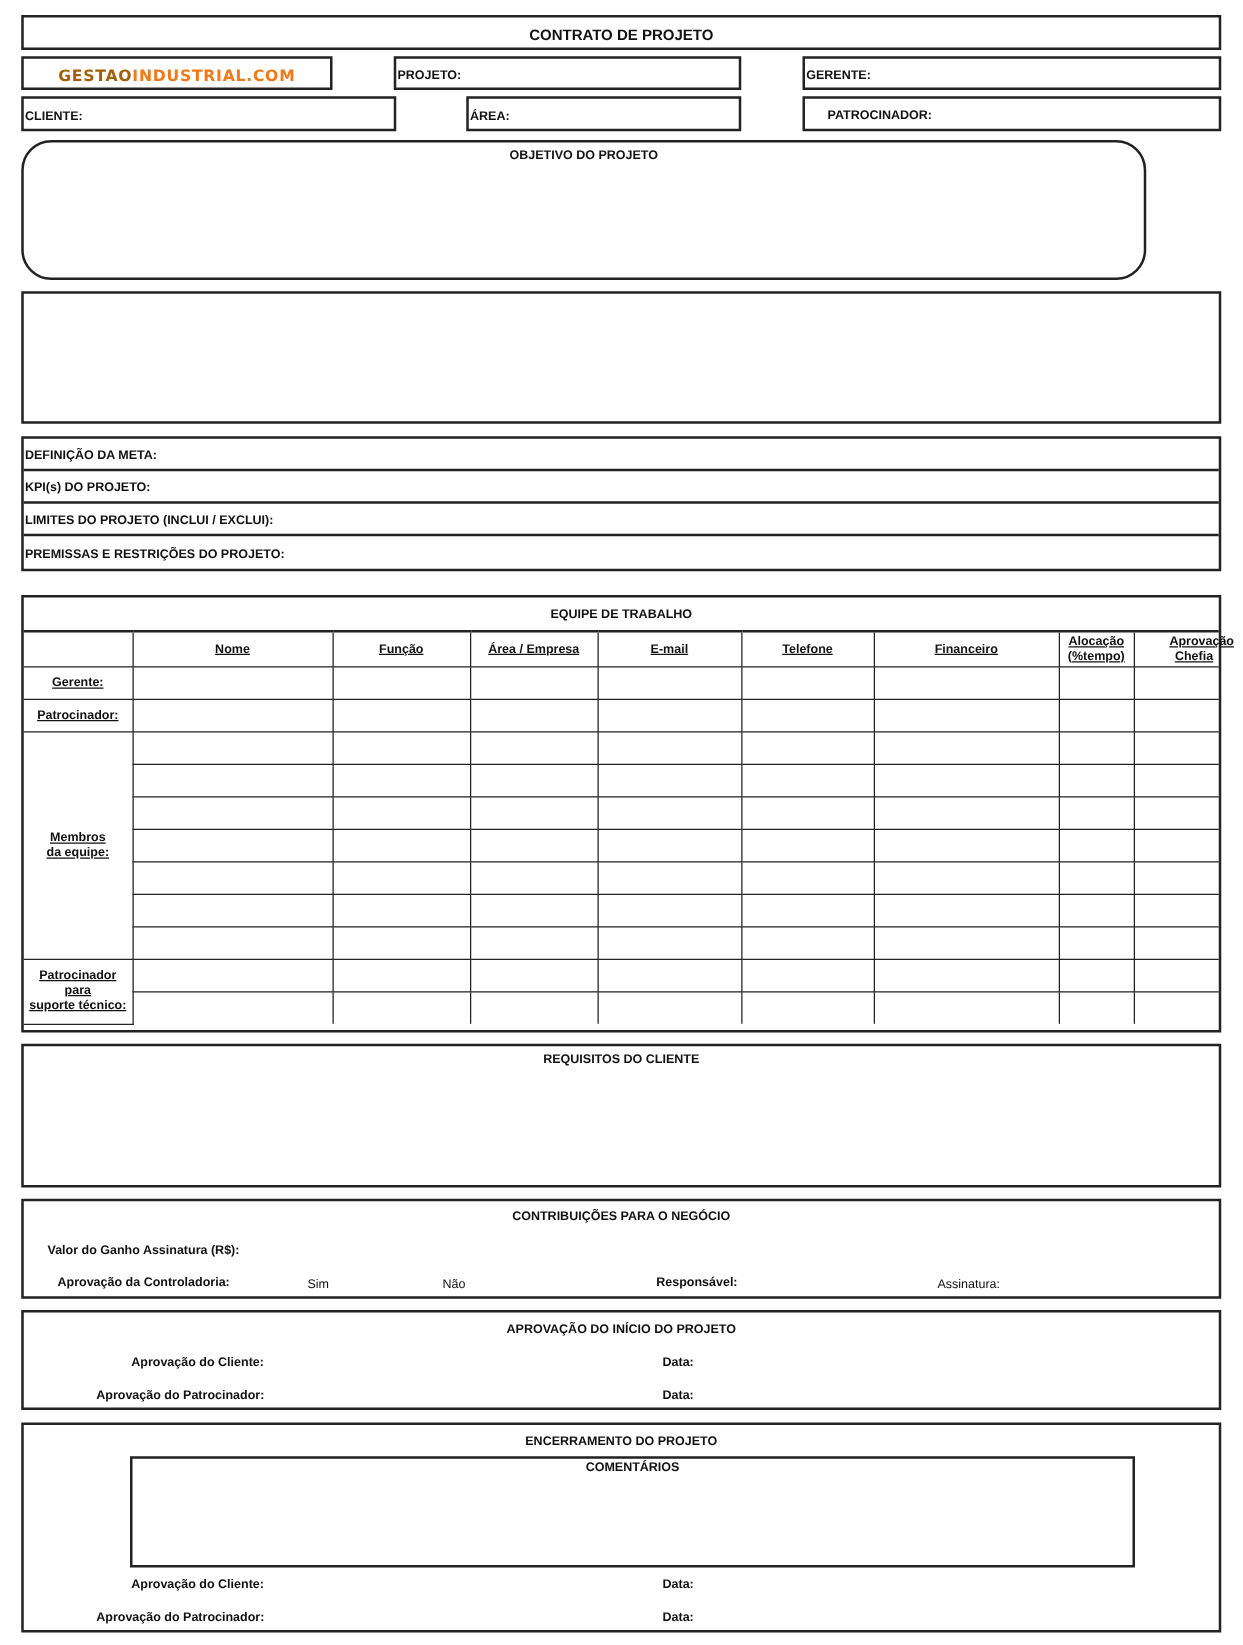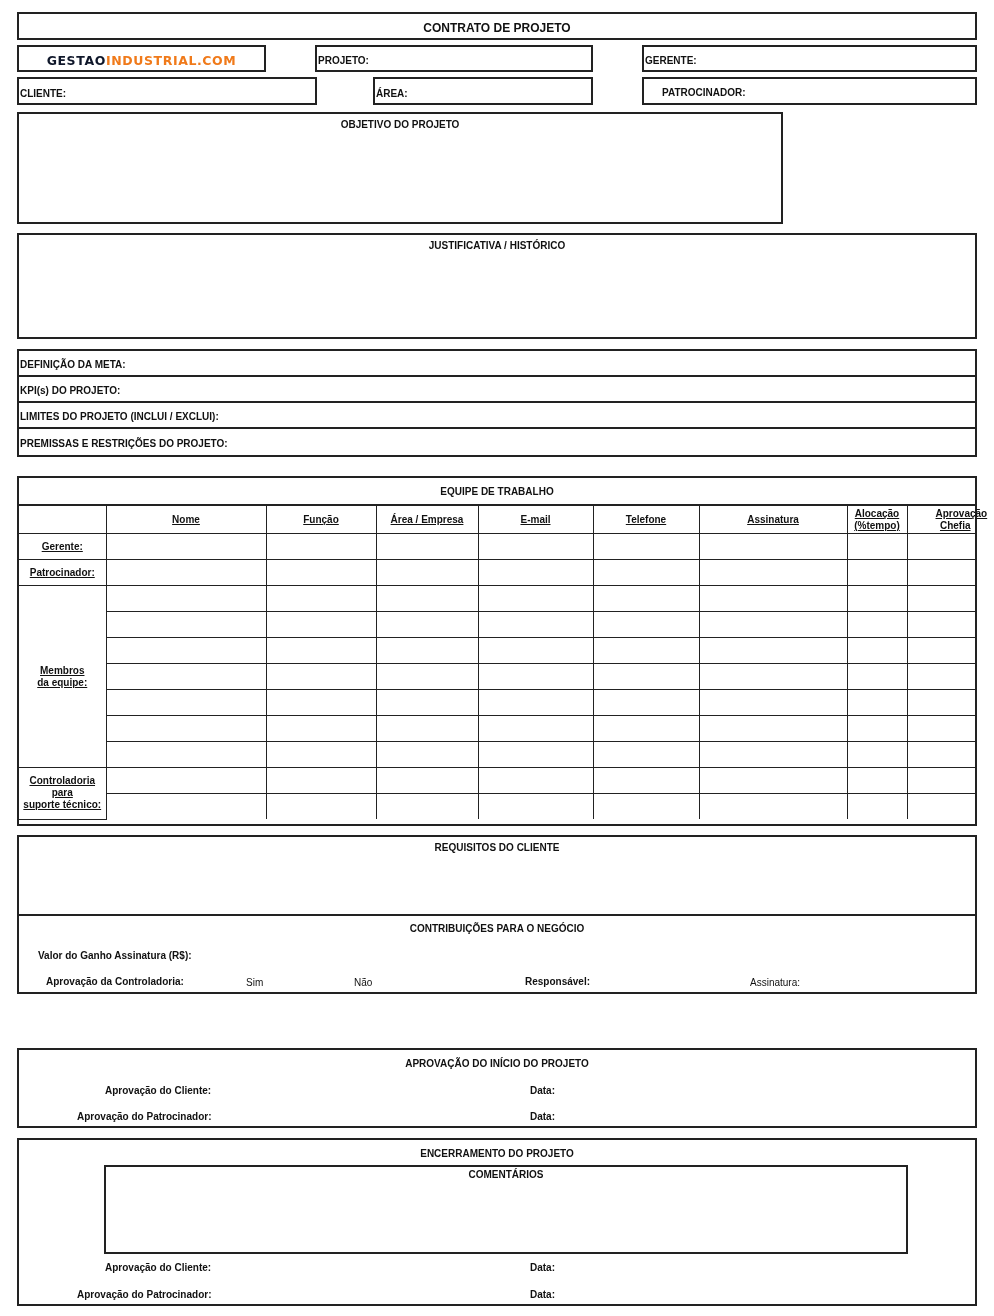--- a/index.html
+++ b/index.html
@@ -12,21 +12,21 @@
   .lbl.plain { font-weight: normal; text-align: center; }
   .center-title { position: absolute; left: 0; right: 0; text-align: center; font-size: 10px; font-weight: bold; }
   .field-input { position: absolute; border: none; outline: none; background: transparent;
     font-family: "Liberation Sans", sans-serif; font-size: 10px; padding: 0; }
   .area-input { position: absolute; border: none; outline: none; background: transparent; resize: none;
     font-family: "Liberation Sans", sans-serif; font-size: 10px; padding: 4px; box-sizing: border-box; }
 
   
   .logo { font-family: "DejaVu Sans", sans-serif; font-weight: bold; font-size: 12.5px; letter-spacing: 0.6px;
     position: absolute; left: 0; right: 0; top: 6px; text-align: center; }
-  .logo .a { color: #0f172a; }
+  .logo .a { color: #a16207; }
   .logo .b { color: #f07a1a; }
 
   
   .crit-row { position: absolute; left: 0; right: 0; height: 26px; border-bottom: 2px solid #222; box-sizing: border-box; }
   .crit-row:last-child { border-bottom: none; }
   .crit-row .lbl { left: 1px; top: 8px; }
 
   
   table.team { position: absolute; left: 0; top: 26px; width: 100%; border-collapse: collapse; table-layout: fixed; text-decoration: underline; }
   table.team td, table.team th { border: 1.5px solid #222; font-size: 10px; font-weight: bold; text-align: center;
@@ -68,27 +68,26 @@
 <div class="box" style="left:373px;top:77px;width:220px;height:28px;">
   <span class="lbl" style="left:1px;top:9px;">ÁREA:</span>
   <input class="field-input" style="left: 40px; top: 7px; width: 170px; height: 14px;" value="">
 </div>
 
 <div class="box" style="left:642px;top:77px;width:335px;height:28px;">
   <span class="lbl" style="left:18px;top:8px;">PATROCINADOR:</span>
   <input class="field-input" style="left: 110px; top: 6px; width: 215px; height: 14px;" value="">
 </div>
 
-<div class="box" style="left:17px;top:112px;width:766px;height:112px;">
+<div class="box" style="left:17px;top:112px;width:900px;height:112px;border-radius:24px;">
   <div class="center-title" style="top:5px;">OBJETIVO DO PROJETO</div>
   <textarea class="area-input" style="left: 0px; top: 20px; width: 956px; height: 88px;"></textarea>
 </div>
 
 <div class="box" style="left:17px;top:233px;width:960px;height:106px;">
-  <div class="center-title" style="top:5px;">JUSTIFICATIVA / HISTÓRICO</div>
   <textarea class="area-input" style="left: 0px; top: 20px; width: 956px; height: 82px;"></textarea>
 </div>
 
 <div class="box" style="left:17px;top:349px;width:960px;height:108px;">
   <div class="crit-row" style="top:0;">
     <span class="lbl">DEFINIÇÃO DA META:</span>
     <input class="field-input" style="left: 115px; top: 6px; width: 830px; height: 14px;" value="">
   </div>
   <div class="crit-row" style="top:26px;">
     <span class="lbl">KPI(s) DO PROJETO:</span>
@@ -119,21 +118,21 @@
         <col style="width:68px">
     </colgroup>
     <tbody>
         <tr>
       <th></th>
       <th>Nome</th>
       <th>Função</th>
       <th>Área / Empresa</th>
       <th>E-mail</th>
       <th>Telefone</th>
-      <th>Assinatura</th>
+      <th>Financeiro</th>
       <th><span>Alocação</span><br><span>(%tempo)</span></th>
       <th><span>Aprovação</span><br><span>Chefia</span></th>
     </tr>
     <tr>
       <td>Gerente:</td>
       <td class="cell"></td>
           <td class="cell"></td>
           <td class="cell"></td>
           <td class="cell"></td>
           <td class="cell"></td>
@@ -217,21 +216,21 @@
       <td class="cell"></td>
           <td class="cell"></td>
           <td class="cell"></td>
           <td class="cell"></td>
           <td class="cell"></td>
           <td class="cell"></td>
           <td class="cell"></td>
           <td class="cell"></td>
     </tr>
     <tr>
-      <td rowspan="2"><span>Controladoria</span><br><span>para</span><br><span>suporte técnico:</span></td>
+      <td rowspan="2"><span>Patrocinador</span><br><span>para</span><br><span>suporte técnico:</span></td>
       <td class="cell"></td>
           <td class="cell"></td>
           <td class="cell"></td>
           <td class="cell"></td>
           <td class="cell"></td>
           <td class="cell"></td>
           <td class="cell"></td>
           <td class="cell"></td>
     </tr>
     <tr>
@@ -246,21 +245,21 @@
     </tr>
   </tbody>
     </table>
 </div>
 
 <div class="box" style="left:17px;top:835px;width:960px;height:115px;">
   <div class="center-title" style="top:5px;">REQUISITOS DO CLIENTE</div>
   <textarea class="area-input" style="left: 0px; top: 20px; width: 956px; height: 91px;"></textarea>
 </div>
 
-<div class="box" style="left:17px;top:914px;width:960px;height:80px;">
+<div class="box" style="left:17px;top:959px;width:960px;height:80px;">
   <div class="center-title" style="top:7px;">CONTRIBUIÇÕES PARA O NEGÓCIO</div>
   <span class="lbl" style="left:19px;top:34px;">Valor do Ganho Assinatura (R$):</span>
   <input class="field-input" style="left: 185px; top: 32px; width: 300px; height: 14px;">
   <span class="lbl" style="left:27px;top:60px;">Aprovação da Controladoria:</span>
   <span class="lbl plain" style="left:227px;top:61px;">Sim</span>
   <span class="lbl plain" style="left:335px;top:61px;">Não</span>
   <span class="lbl" style="left:506px;top:60px;">Responsável:</span>
   <input class="field-input" style="left: 580px; top: 58px; width: 140px; height: 14px;">
   <span class="lbl plain" style="left:731px;top:61px;">Assinatura:</span>
 </div>

